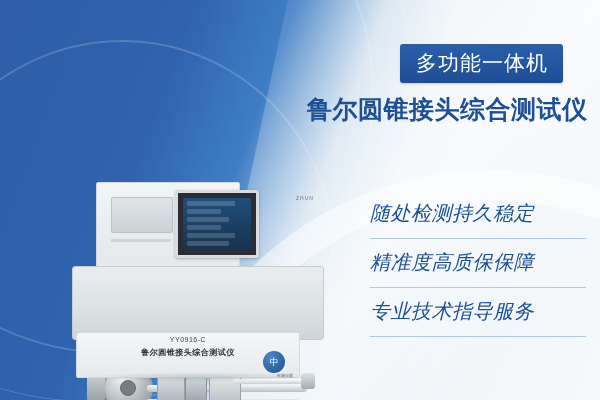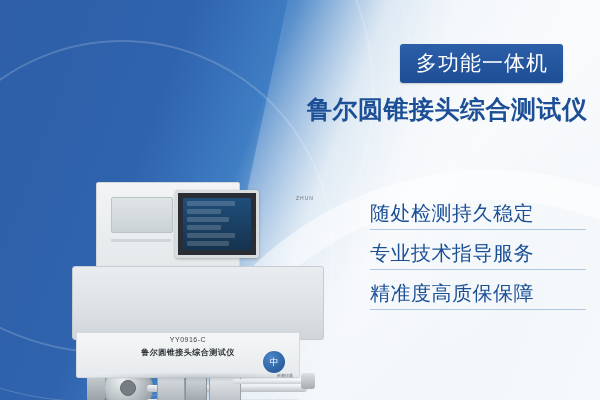--- a/index.html
+++ b/index.html
@@ -66,24 +66,25 @@
     color:#1c4f96;font-size:25px;letter-spacing:0.5px;font-weight:bold;
     font-family:"DejaVu Sans","Liberation Sans",sans-serif;
   }
 
   
   .features{
     position:absolute;left:370px;top:190px;width:216px;
   }
   .feature{
     color:#1a4f96;font-size:20px;letter-spacing:0.5px;
-    padding:10px 0 2px 0;
+    padding:10px 0 11px 0;
     border-bottom:1px solid rgba(120,160,200,0.55);
     font-family:"DejaVu Sans","Liberation Sans",sans-serif;
     white-space:nowrap;
+    font-style:italic;
   }
   .feature.last{border-bottom:1px solid rgba(120,160,200,0.55);}
 
   
   .machine{position:absolute;left:72px;top:182px;width:250px;height:190px;}
   .m-backpanel{
     position:absolute;left:24px;top:0;width:142px;height:88px;
     background:linear-gradient(180deg,#f2f4f5 0%,#e4e8ea 100%);
     border:1px solid #d2d7da;border-radius:2px;
   }
@@ -200,22 +201,22 @@
   <div class="swoosh"></div>
   <div class="swoosh2"></div>
   <div class="lightbeam"></div>
 
 
   <div class="headline-pill">多功能一体机</div>
   <div class="headline-sub">鲁尔圆锥接头综合测试仪</div>
 
   <div class="features">
     <div class="feature">随处检测持久稳定</div>
+    <div class="feature">精准度高质保保障</div>
     <div class="feature last">专业技术指导服务</div>
-    <div class="feature">精准度高质保保障</div>
   </div>
 
   <div class="machine">
     <div class="m-backpanel">
       <div class="m-backpanel-inner"></div>
       <div class="m-backpanel-line"></div>
     </div>
     <div class="m-screen-arm"></div>
     <div class="m-screen">
       <div class="m-screen-badge">ZHUN</div>

